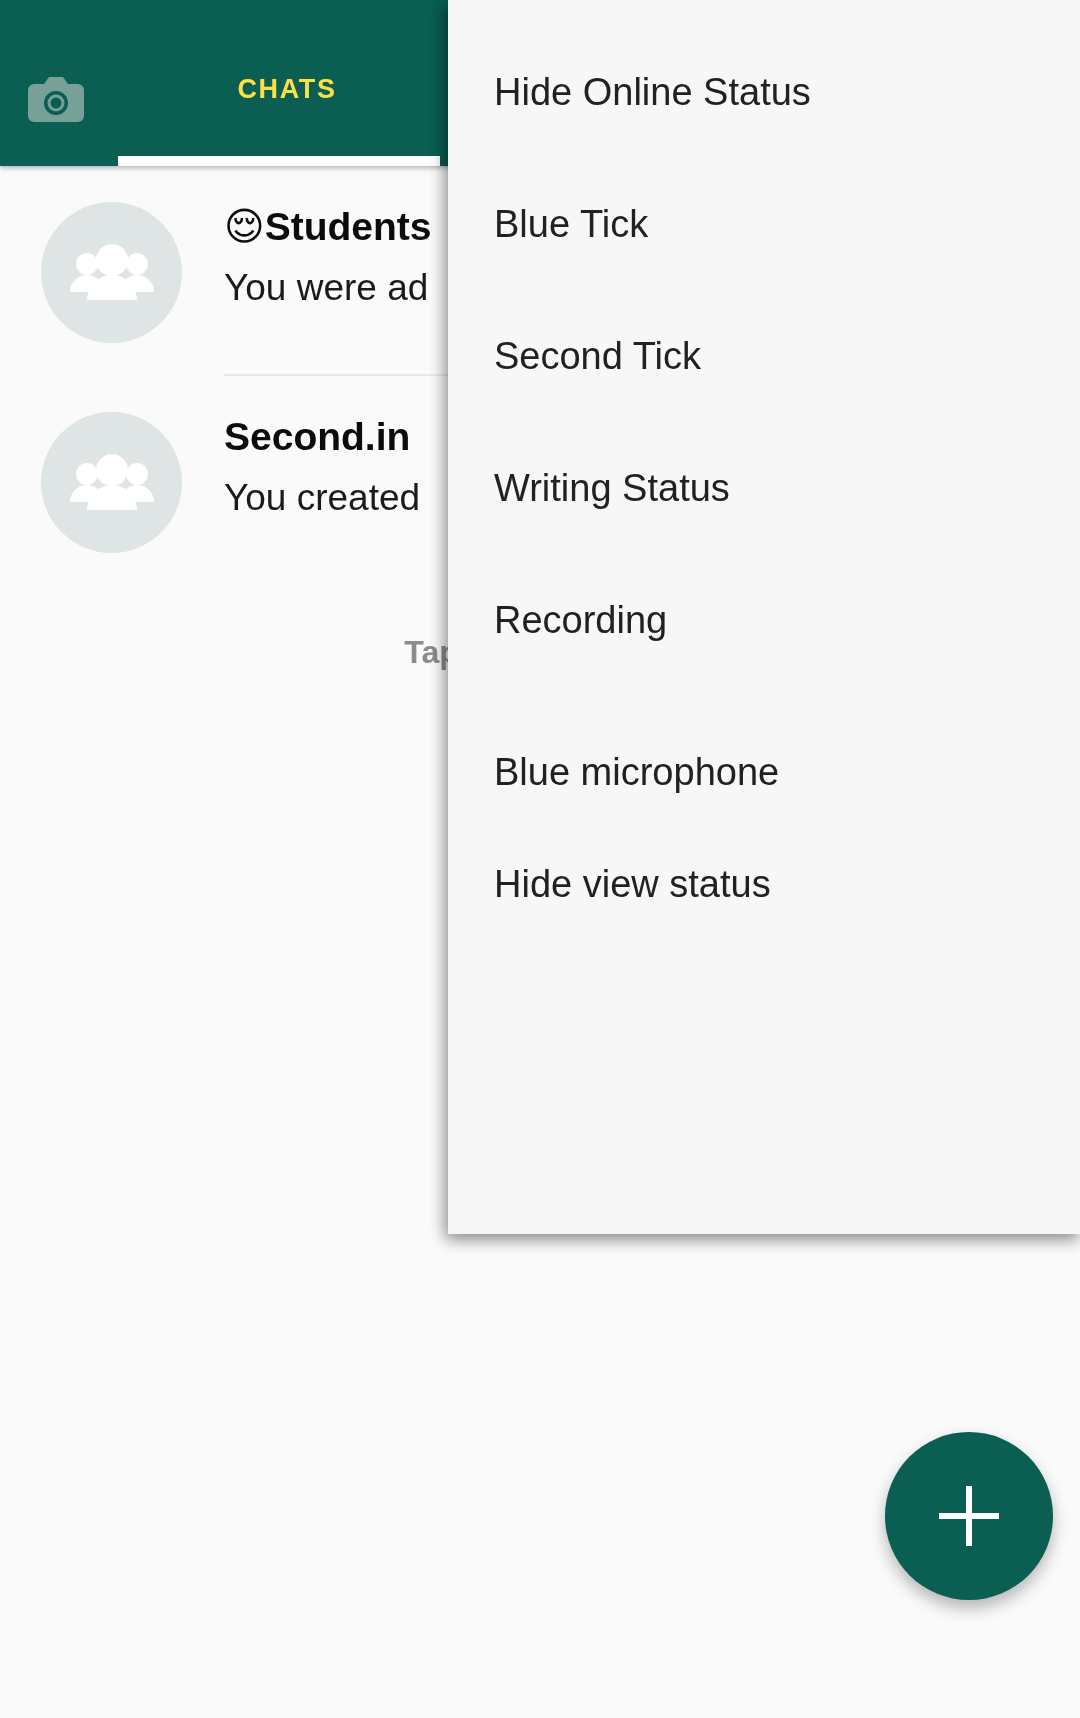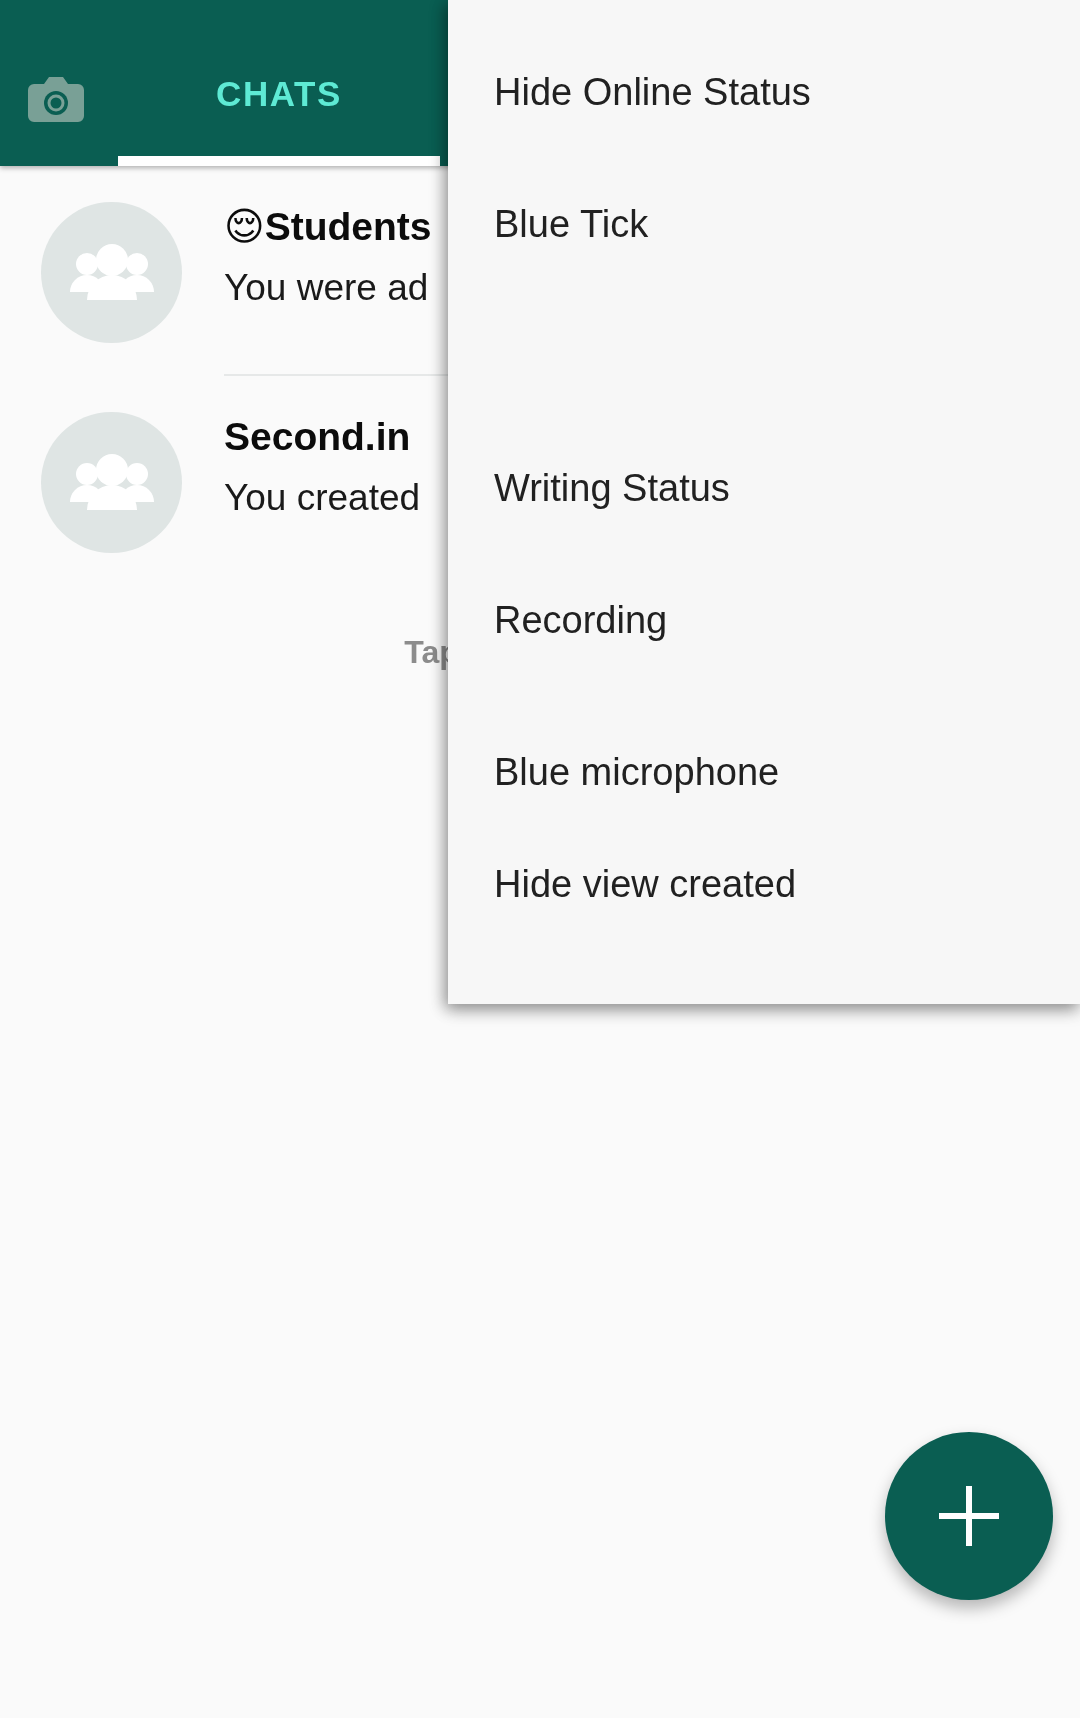--- a/index.html
+++ b/index.html
@@ -20,24 +20,24 @@
     z-index:5;
   }
   .camera-icon{
     position:absolute;left:28px;top:74px;width:56px;height:50px;
     display:block;
   }
   .tabbar{
     position:absolute;left:108px;top:60px;width:342px;height:106px;
   }
   .tab-label{
-    position:absolute;left:0;top:14px;width:342px;
+    position:absolute;left:8px;top:14px;width:342px;
     text-align:center;
-    color:#5eead4;
-    font-size:35px;
+    color:#fde047;
+    font-size:27px;
     font-weight:bold;
     letter-spacing:1.6px;
   }
   .tab-indicator{
     position:absolute;left:10px;bottom:0px;width:322px;height:10px;
     background:#ffffff;
   }
 
   
   .chatlist{
@@ -93,21 +93,21 @@
     border-radius:50%;
     background:#0a5e52;
     box-shadow:0 8px 16px rgba(0,0,0,0.28);
     z-index:4;
   }
   .fab .plus-v{position:absolute;left:50%;top:50%;transform:translate(-50%,-50%);width:6px;height:60px;background:#ffffff;}
   .fab .plus-h{position:absolute;left:50%;top:50%;transform:translate(-50%,-50%);width:60px;height:6px;background:#ffffff;}
 
   
   .menu{
-    position:absolute;left:448px;top:0px;width:632px;height:1004px;
+    position:absolute;left:448px;top:0px;width:632px;height:1234px;
     background:#f7f7f7;
     box-shadow:-4px 4px 14px rgba(0,0,0,0.28), 0 6px 16px rgba(0,0,0,0.24);
     z-index:20;
   }
   .menu-item{
     position:absolute;left:0;width:632px;height:132px;
     display:flex;align-items:center;
   }
   .menu-item span{
     padding-left:46px;
@@ -185,27 +185,30 @@
     <span class="plus-h"></span>
   </div>
 
   <div class="menu">
     <div class="menu-item" style="top:26px">
         <span>Hide Online Status</span>
       </div>
     <div class="menu-item" style="top:158px">
         <span>Blue Tick</span>
       </div>
+    <div class="menu-item" style="top:290px">
+        <span>Second Tick</span>
+      </div>
     <div class="menu-item" style="top:422px">
         <span>Writing Status</span>
       </div>
     <div class="menu-item" style="top:554px">
         <span>Recording</span>
       </div>
     <div class="menu-item" style="top:706px">
         <span>Blue microphone</span>
       </div>
     <div class="menu-item" style="top:818px">
-        <span>Hide view created</span>
+        <span>Hide view status</span>
       </div>
   </div>
 
 </div>
 
 </body></html>

